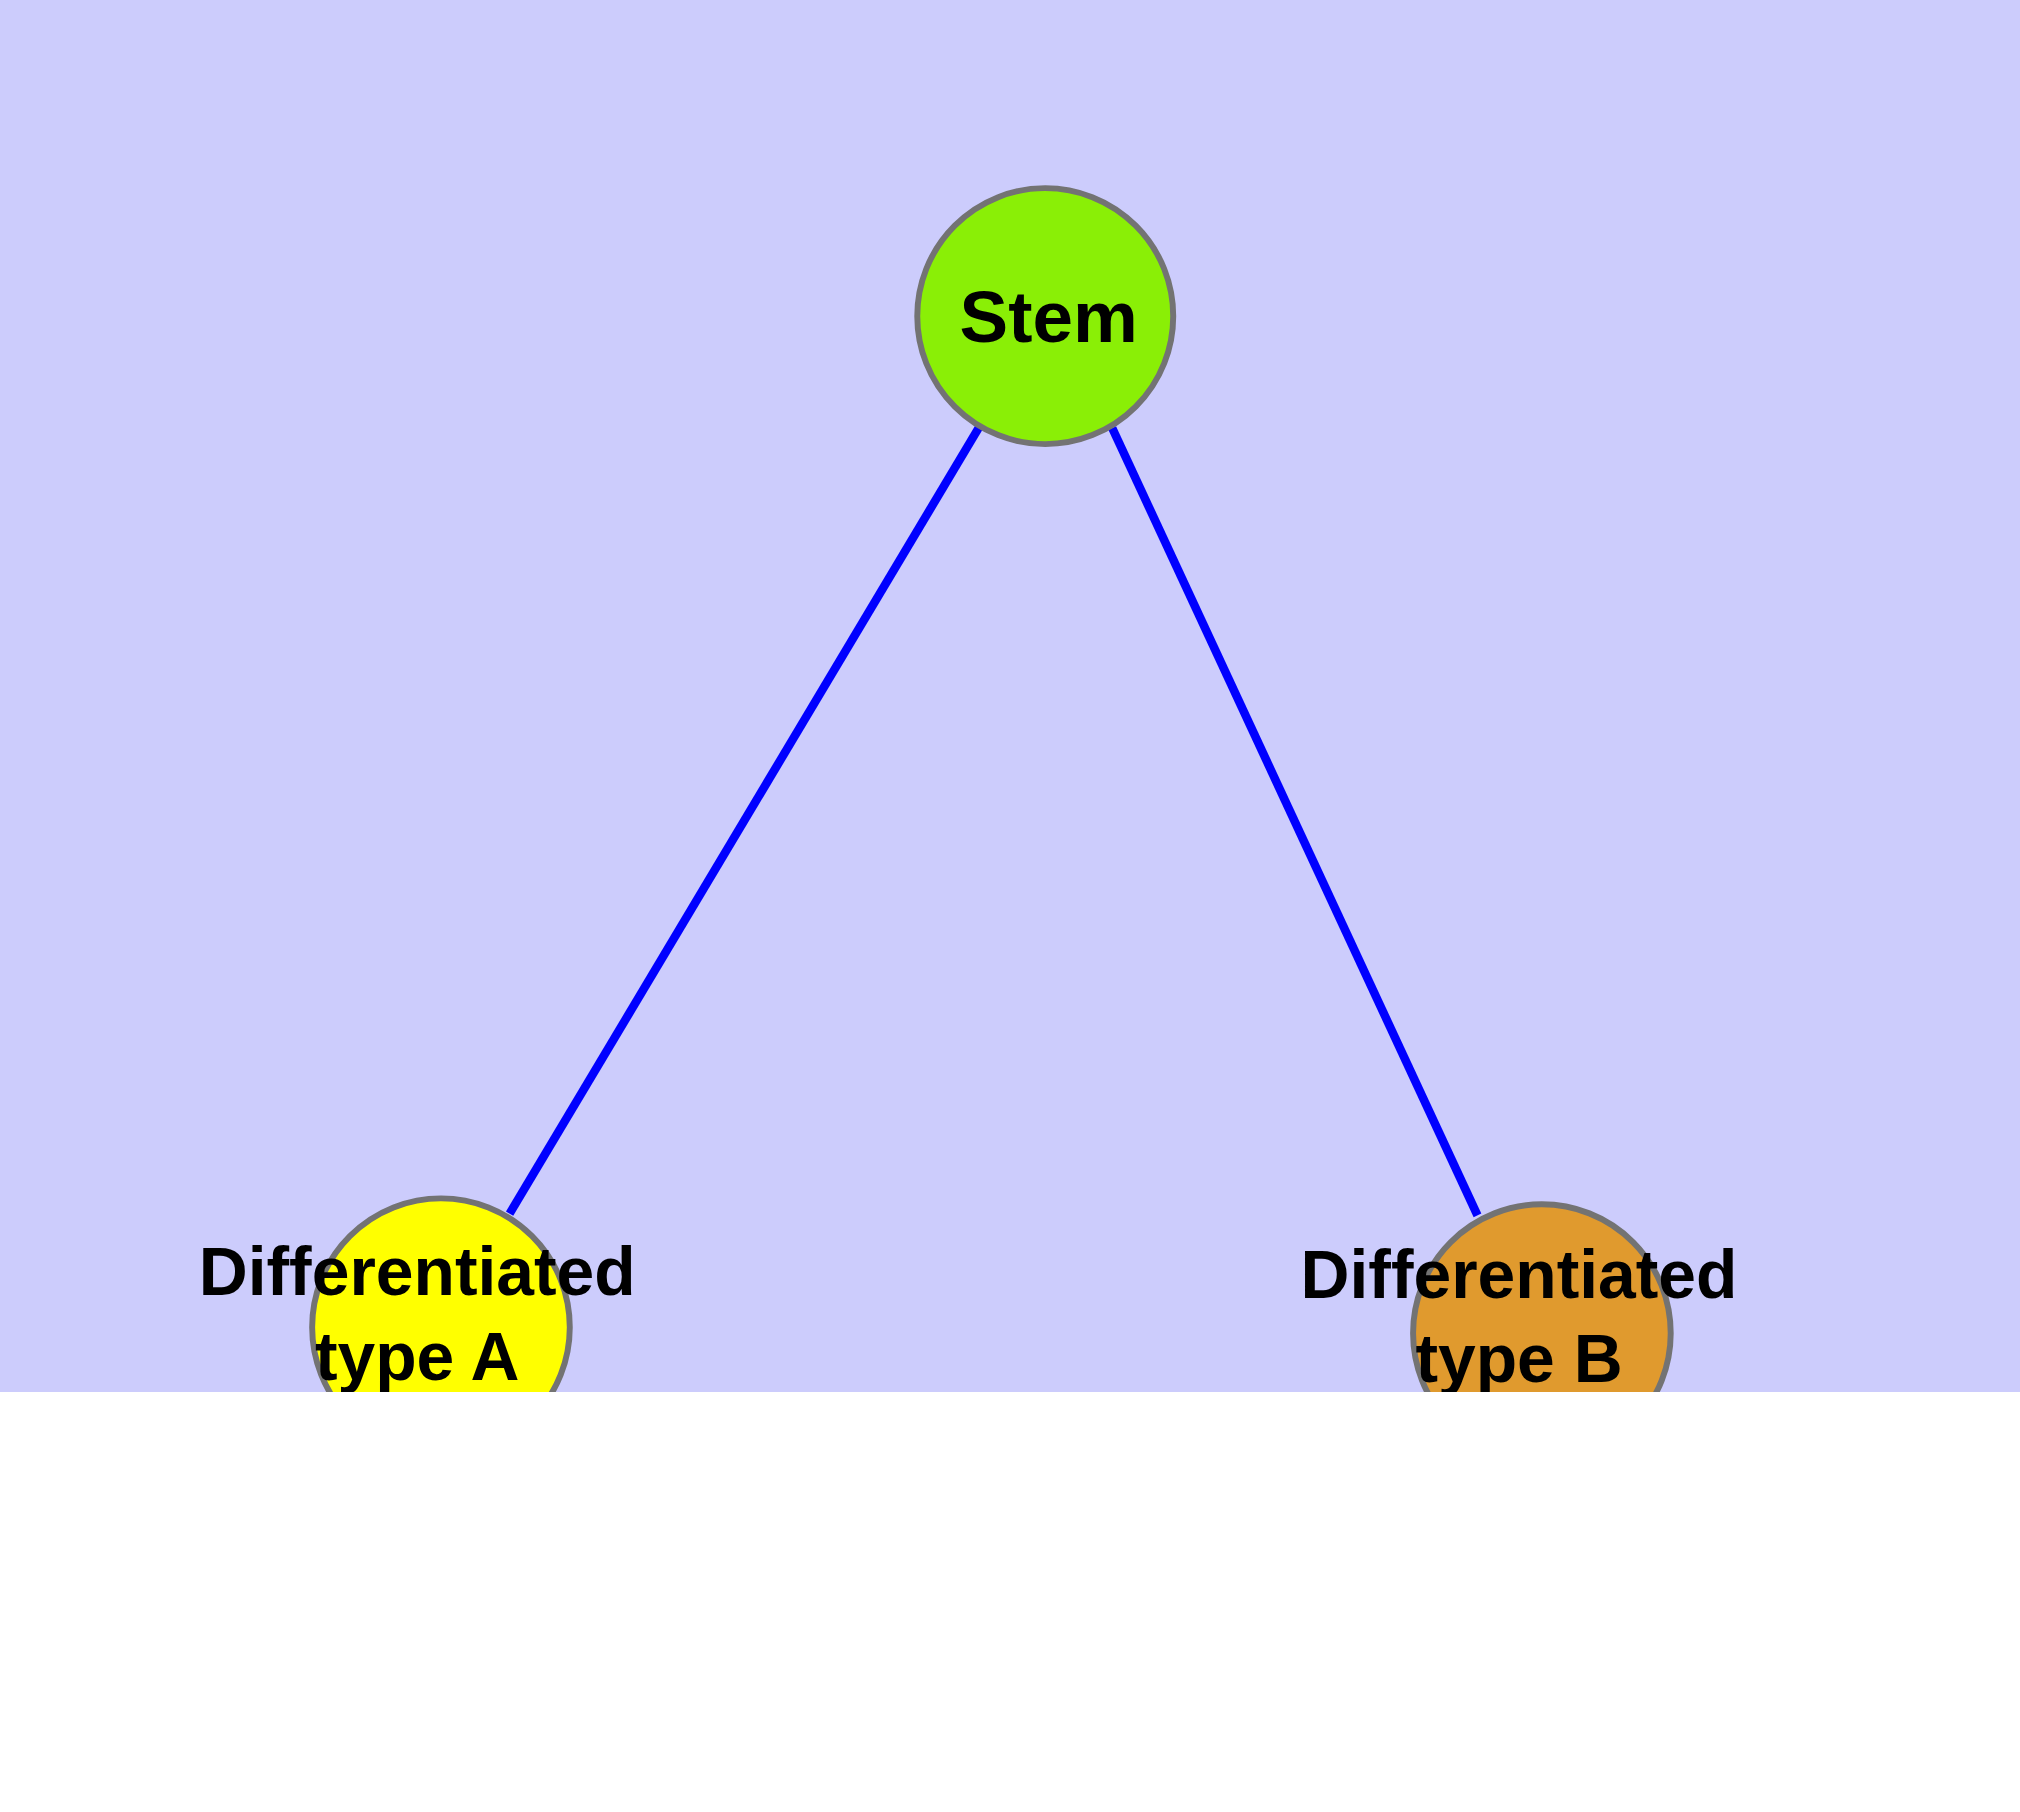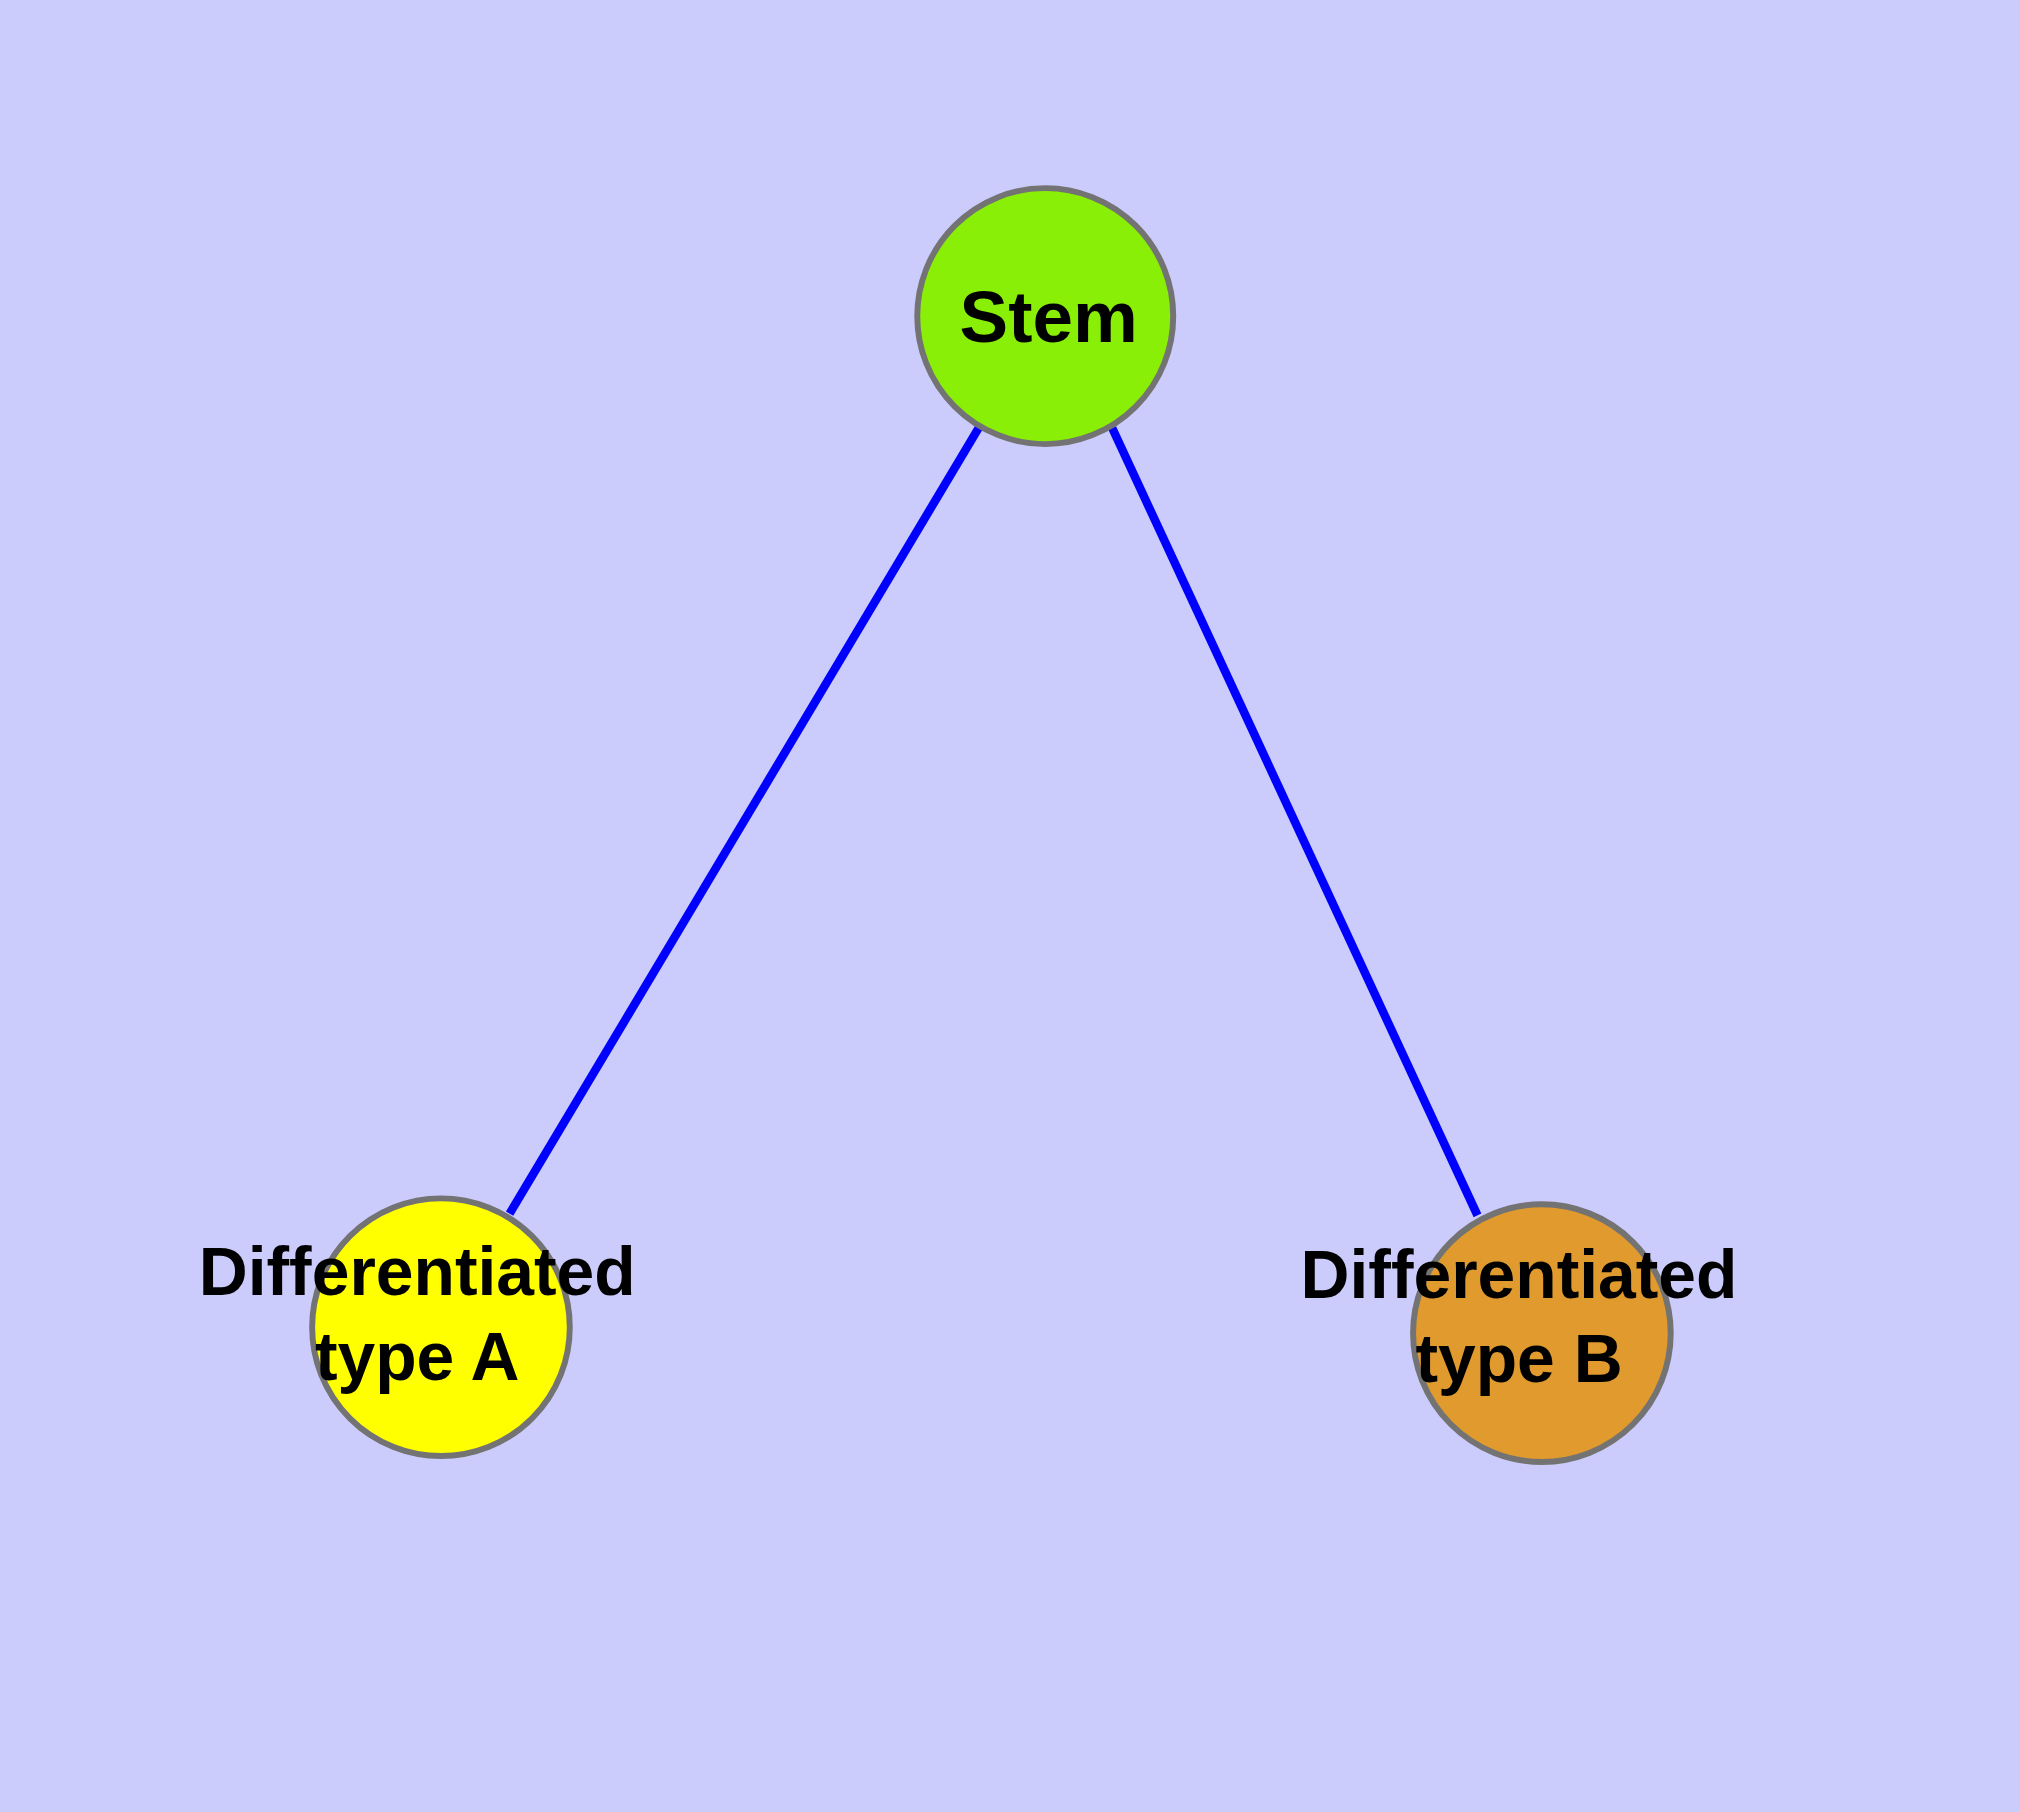--- a/index.html
+++ b/index.html
@@ -3,21 +3,21 @@
 <meta charset="utf-8">
 <style>
   html, body {
     margin: 0;
     padding: 0;
     background: #ffffff;
   }
   #canvas {
     position: relative;
     width: 2021px;
-    height: 1812px;
+    height: 1392px;
     overflow: hidden;
     background: #ccccfc;
     font-family: "Liberation Sans", "DejaVu Sans", sans-serif;
   }
   #graph-svg {
     position: absolute;
     left: 0;
     top: 0;
     width: 2021px;
     height: 1812px;

